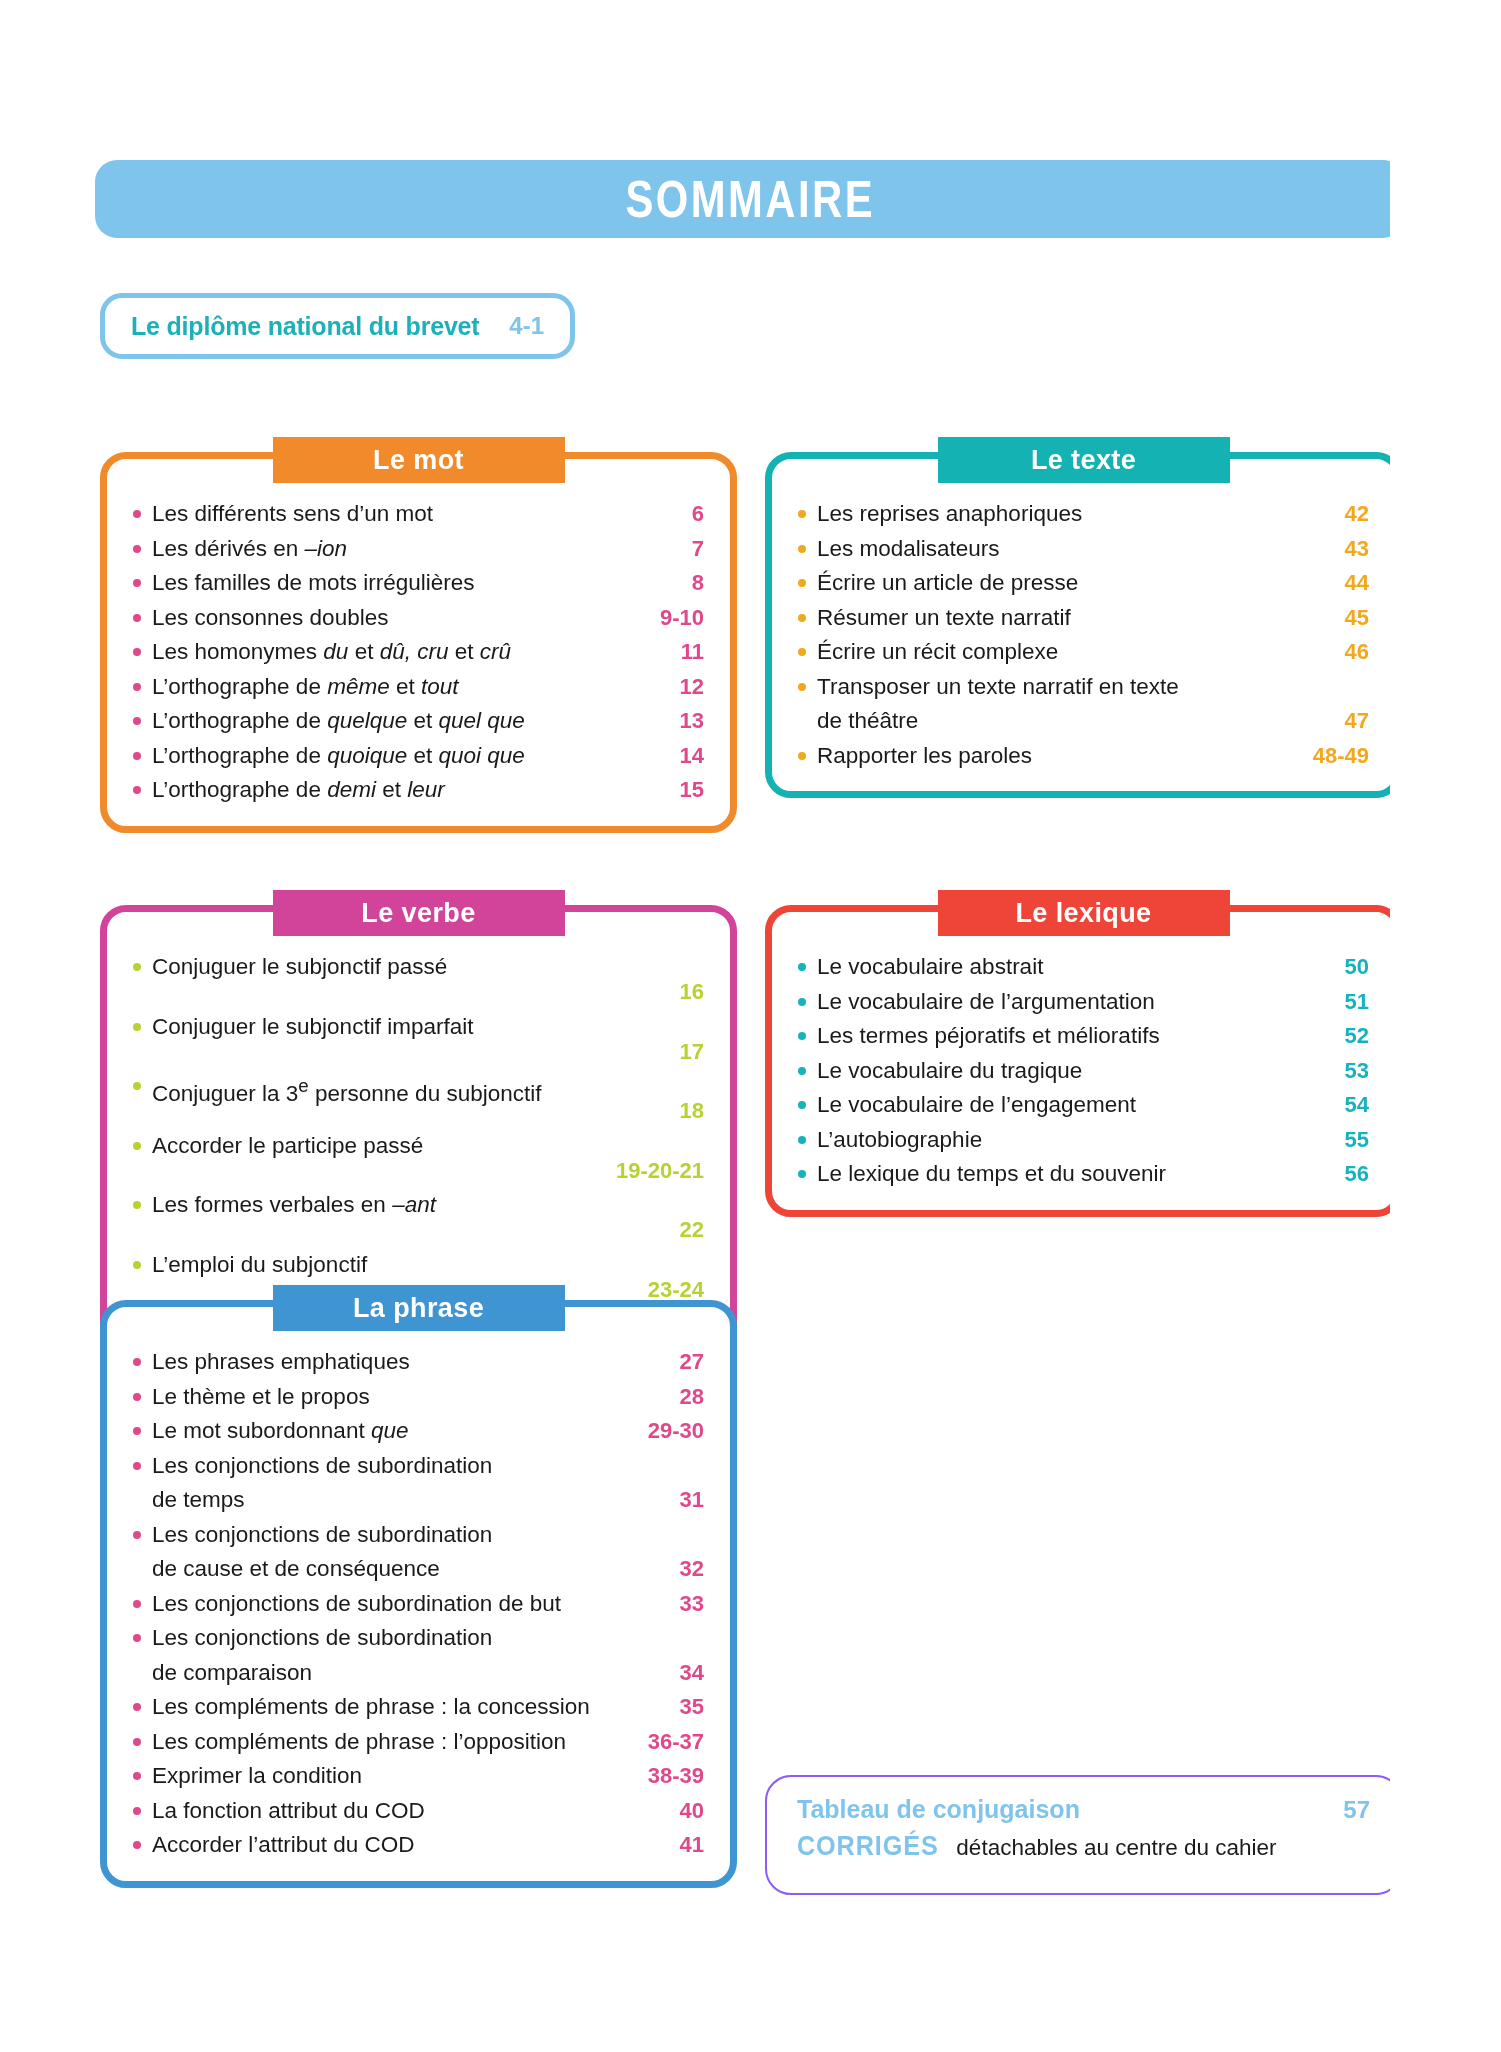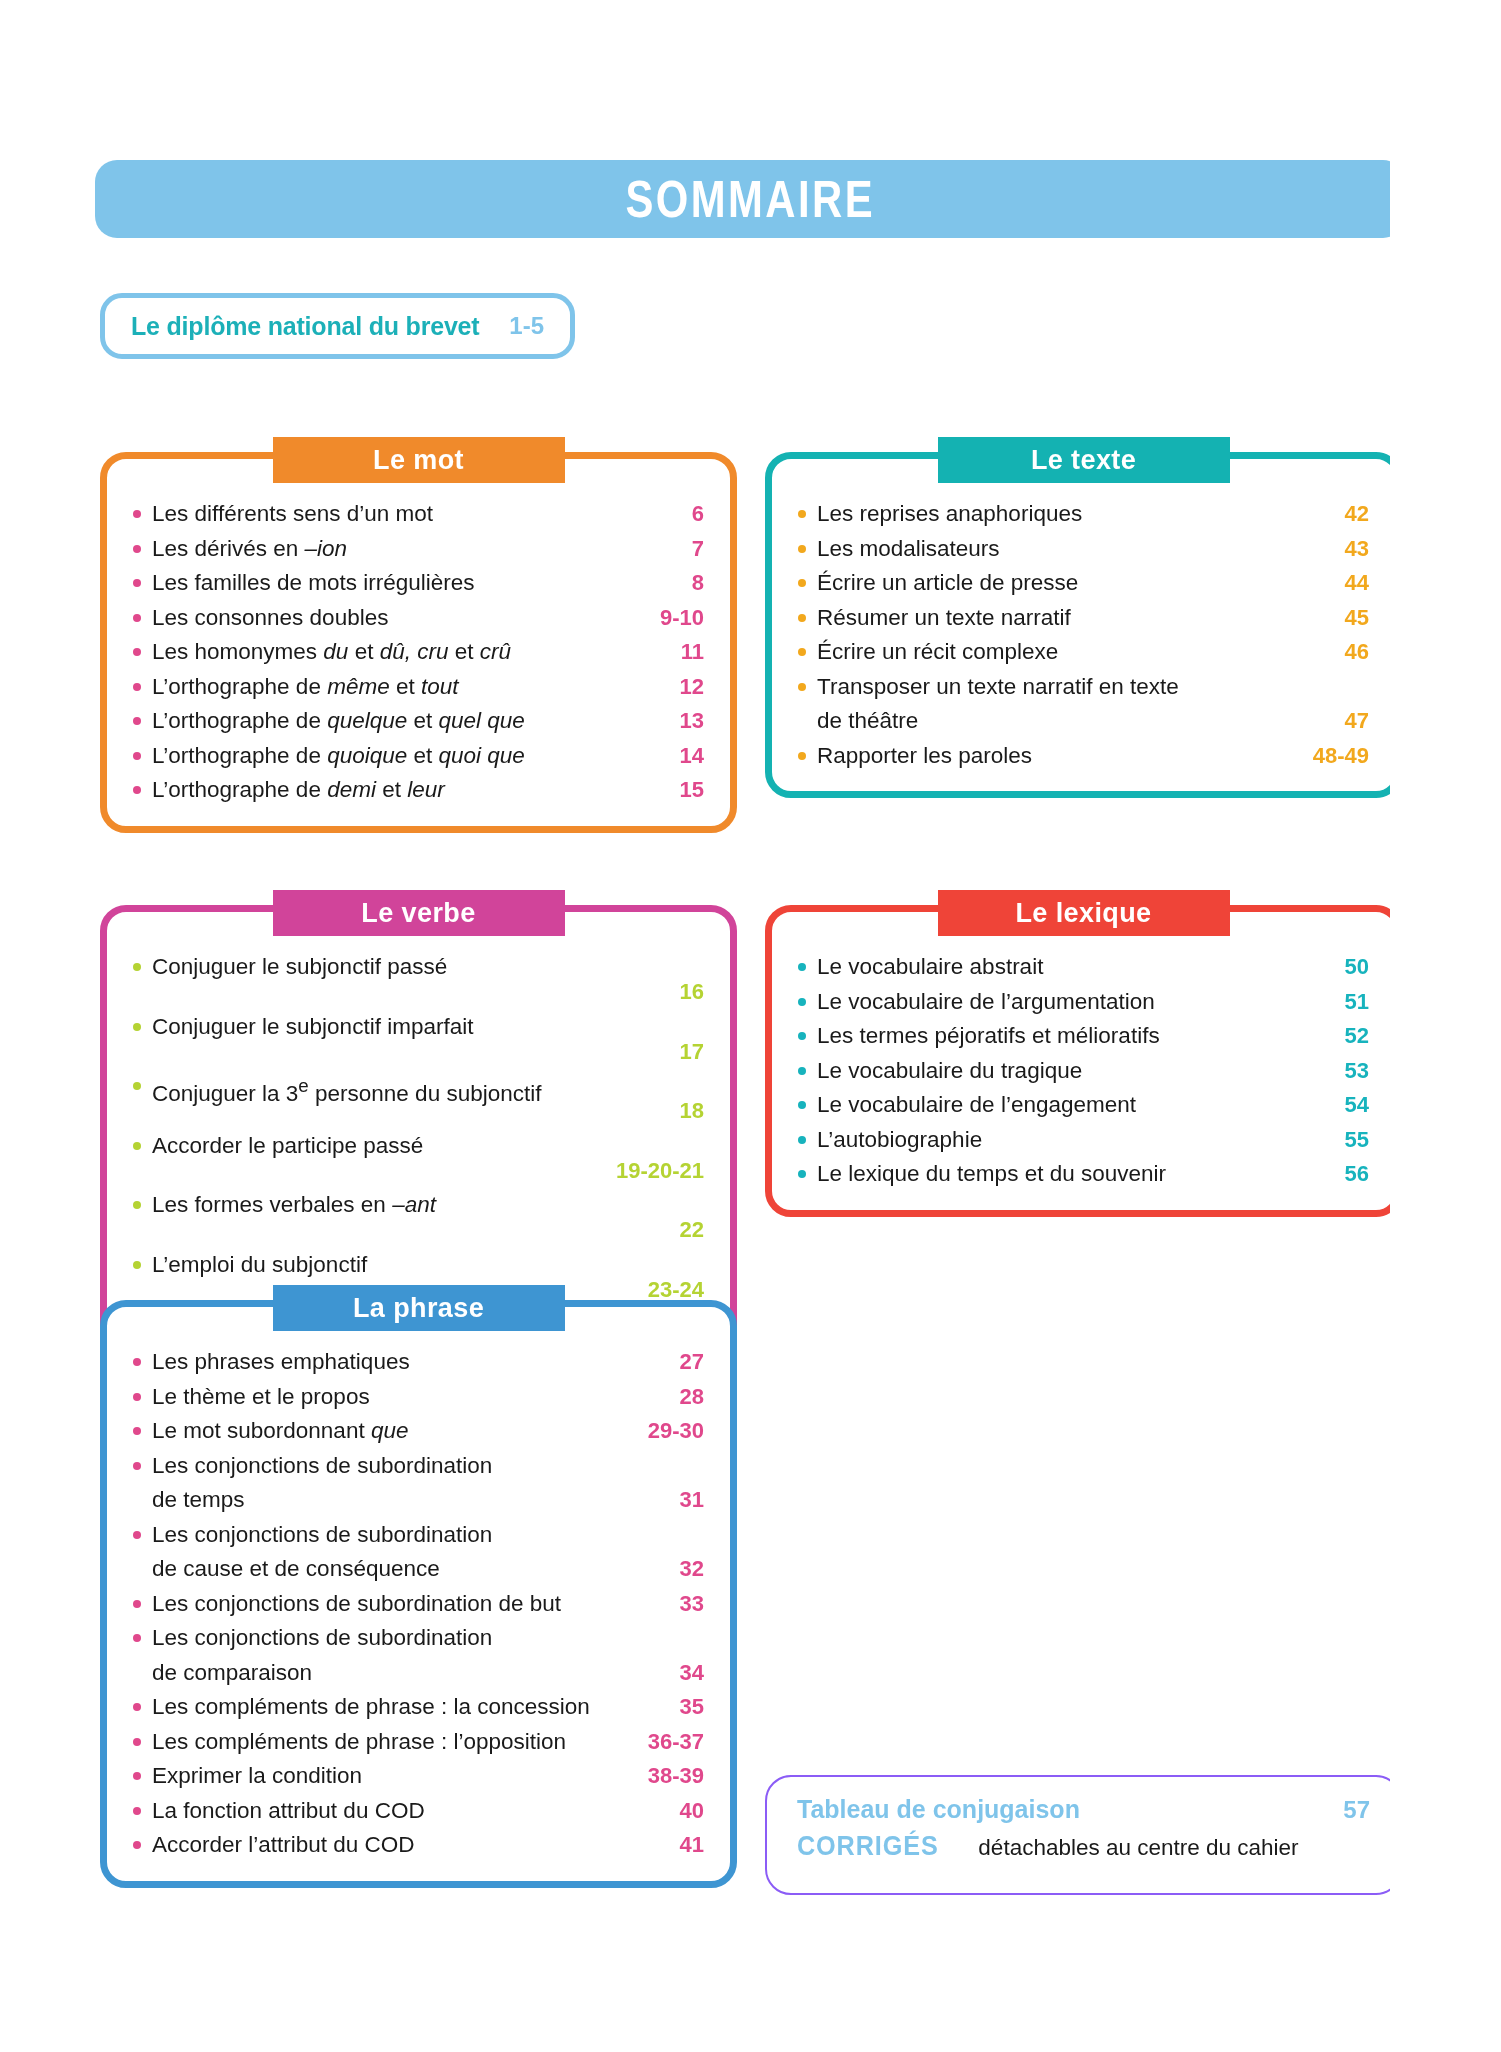--- a/index.html
+++ b/index.html
@@ -175,21 +175,21 @@
   .footer-page {
     margin-left: auto;
     color: #7fc4ea;
     font-size: 24px;
     font-weight: bold;
   }
   .footer-row2 {
     margin-top: 6px;
     display: flex;
     align-items: baseline;
-    gap: 24px;
+    gap: 2px;
   }
   .footer-corriges {
     color: #7fc4ea;
     font-size: 28px;
     font-weight: bold;
     letter-spacing: 1px;
     font-family: "Liberation Sans Narrow", "Liberation Sans", sans-serif;
     transform: scaleX(0.9);
     transform-origin: left;
   }
@@ -202,21 +202,21 @@
 <body>
 
 <div class="page">
 
   <div class="title-bar">
     <span class="title-text">SOMMAIRE</span>
   </div>
 
   <div class="brevet-box">
     <span class="brevet-label">Le diplôme national du brevet</span>
-    <span class="brevet-pages">1-5</span>
+    <span class="brevet-pages">4-1</span>
   </div>
 
   <div class="card" id="card-mot">
     <div class="card-header">Le mot</div>
     <div class="card-body">
         <div class="entry">
           <span class="bullet"></span>
           <span class="etext">Les différents sens d’un mot</span>
           <span class="epage">6</span>
         </div>

